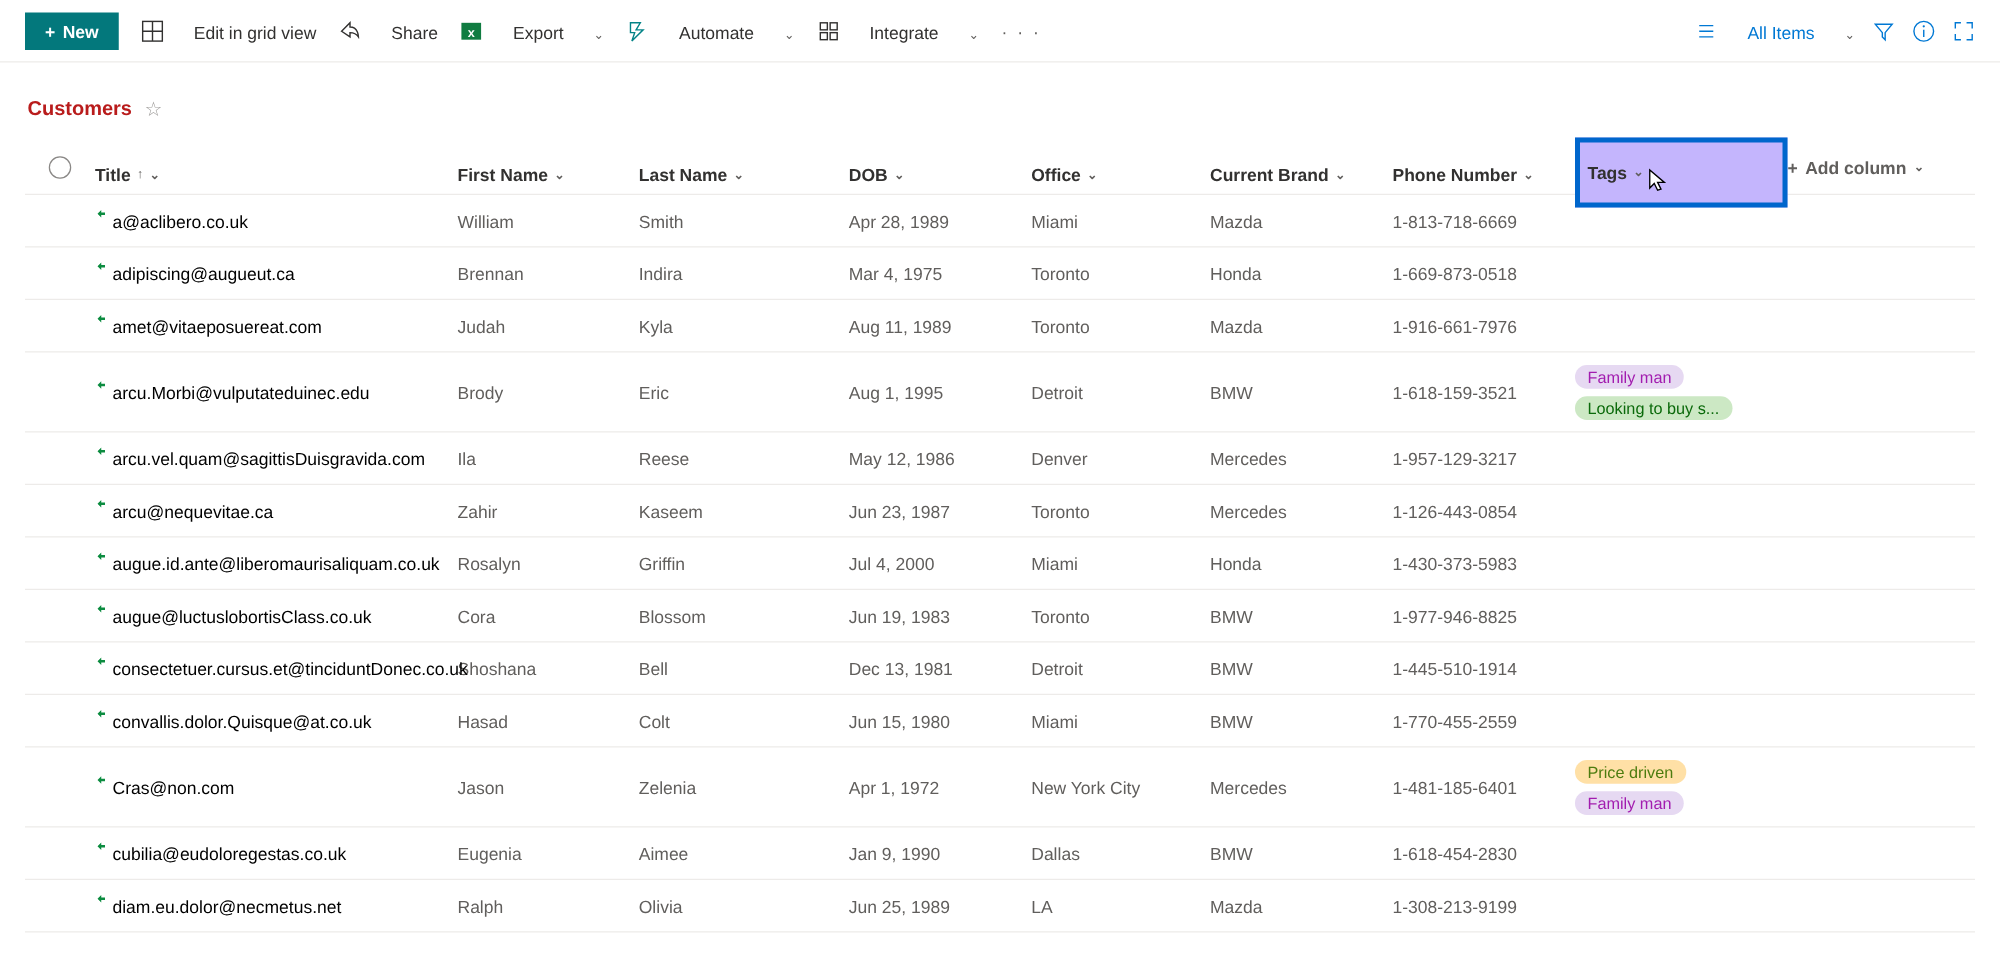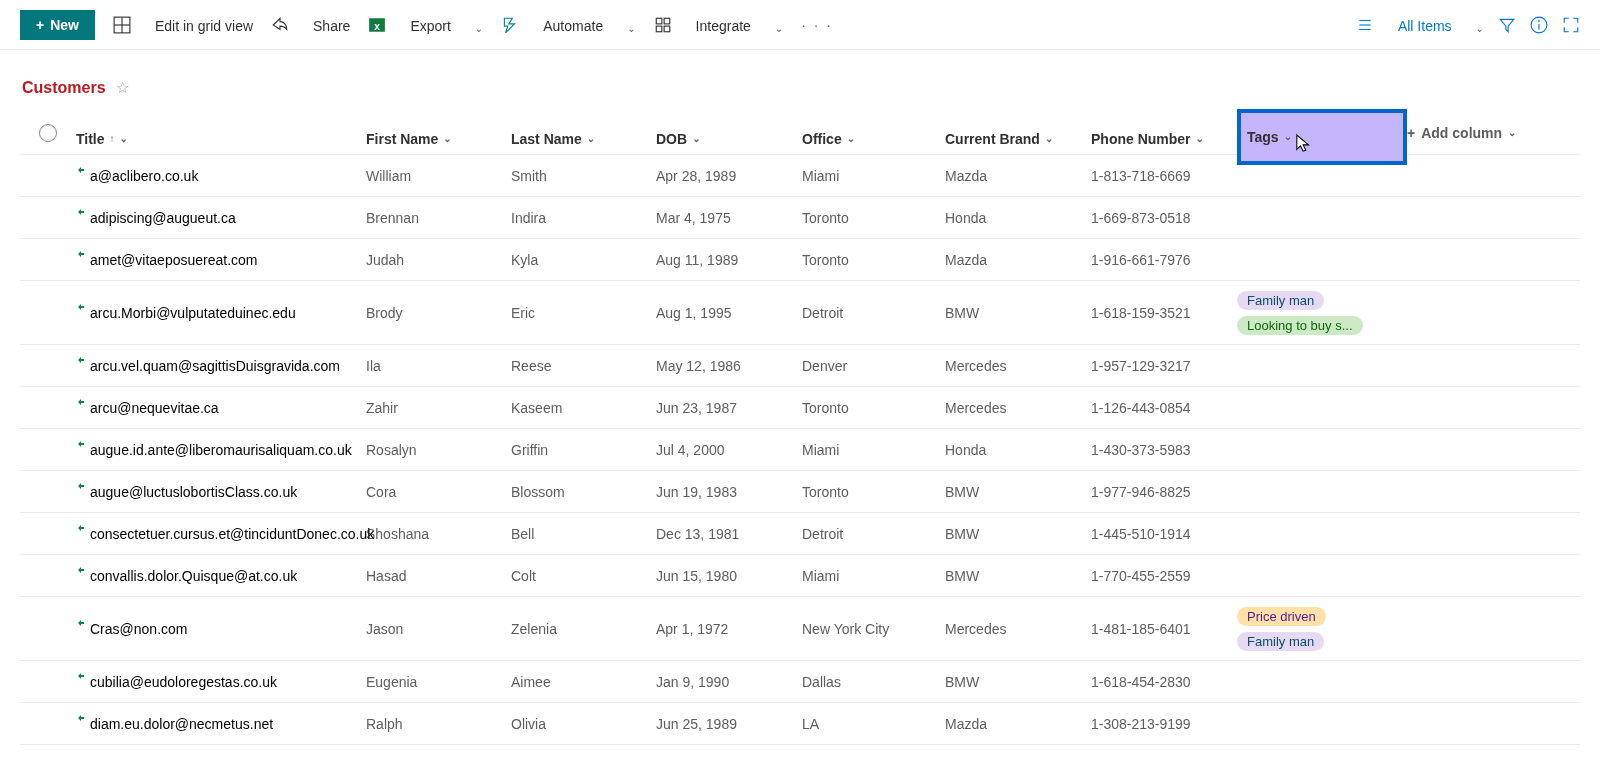--- a/index.html
+++ b/index.html
@@ -16,38 +16,38 @@
 .list-title { font-size: 16px; font-weight: 600; color: #b91c1c; }
 .star { color: #a19f9d; font-size: 16px; cursor: pointer; }
 .grid { padding: 0 20px 10px 20px; }
 .gh-row, .g-row { display: flex; align-items: center; border-bottom: 1px solid #edebe9; min-height: 42px; }
 .gh-row { font-weight: 600; color: #323130; height: 44px; }
 .g-row { color: #605e5c; }
 .col-sel { width: 56px; display: flex; justify-content: center; }
 .sel-circle { width: 18px; height: 18px; border: 1px solid #8a8886; border-radius: 50%; }
 .col-title { width: 290px; padding-right: 8px; }
 .col-fn { width: 145px; }
-.col-ln { width: 145px; }
+.col-ln { width: 168px; }
 .col-dob { width: 146px; }
 .col-off { width: 143px; }
 .col-brand { width: 146px; }
 .col-phone { width: 146px; }
 .col-tags { width: 170px; }
 .col-add { width: 120px; }
 .hdr-cell { display: flex; align-items: center; gap: 5px; cursor: pointer; margin-top: 12px; }
 .hdr-chev { font-size: 10px; color: #605e5c; }
 .sort-up { font-size: 10px; color: #605e5c; }
 .title-cell { position: relative; display: flex; align-items: center; gap: 4px; color: #323130; }
 .link-ico { width: 10px; height: 10px; color: #0c8c40; flex-shrink: 0; position: relative; top: -6px; }
 .tag-wrap { display: flex; flex-direction: column; gap: 6px; padding: 6px 0; }
 .tag-row-multi { min-height: 64px; align-items: center; }
 .tag-pill { display: inline-block; padding: 2px 10px; border-radius: 12px; font-size: 13px; width: fit-content; }
-.tag-purple { background: #e6d9f2; color: #0c4a6e; }
+.tag-purple { background: #e6d9f2; color: #a21caf; }
 .tag-green { background: #cce8c4; color: #0b6a0b; }
-.tag-orange { background: #ffe0a6; color: #4c1d95; }
+.tag-orange { background: #ffe0a6; color: #4d7c0f; }
 .tags-hdr-highlight { border: 4px solid #0066cc; background: #c4b5fd; height: 56px; position: relative; top: -2px; padding-left: 6px; display: flex; align-items: center; }
 .cursor-svg { position: absolute; left: 54px; top: 20px; width: 18px; height: 22px; }
 .add-col { color: #605e5c; display: flex; align-items: center; gap: 6px; cursor: pointer; }
 .g-row .col-title span[data-bind] { color: #000000; }
 </style>
 </head>
 <body>
 
 <div class="toolbar">
   <button class="btn-new">

